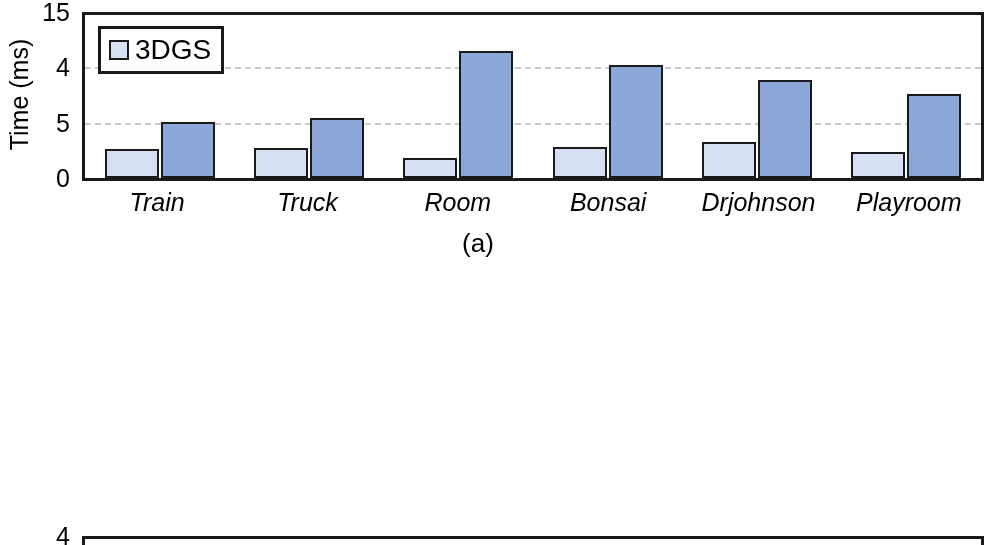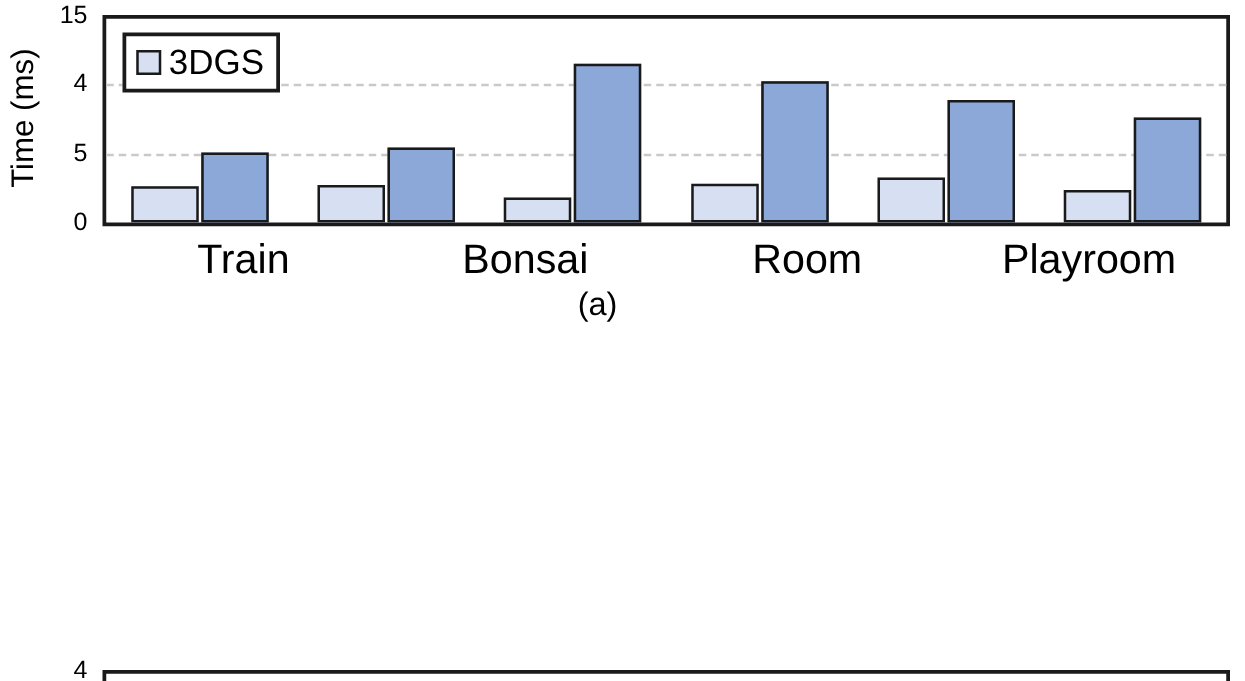--- a/index.html
+++ b/index.html
@@ -19,21 +19,21 @@
     transform-origin:center center;
     transform:rotate(-90deg);
     font-size:25px;
     letter-spacing:0px;
     white-space:nowrap;
   }
   .ylabel-a{top:80px;left:-76px;}
   .ylabel-b{top:345px;left:-76px;}
 
   
-  .ticks{position:absolute;width:46px;text-align:right;font-size:20px;}
+  .ticks{position:absolute;width:46px;text-align:right;font-size:25px;}
   .tick{position:absolute;right:0;transform:translateY(-50%);line-height:1;white-space:nowrap;}
 
   
   .plot{
     position:absolute;
     border:3px solid #1a1a1a;
     background:#ffffff;
     box-sizing:border-box;
   }
   .plot-a{left:82px;top:12px;width:902px;height:169px;}
@@ -51,21 +51,21 @@
     box-sizing:border-box;
     position:relative;
   }
   .grp-a .bar{width:54px;margin:0 1px;}
 
   .c1{background:#d6e0f2;}
   .c2{background:#8ba8d8;}
   .c3{background:#4874c4;}
 
   
-  .catrow{position:absolute;left:82px;width:902px;display:flex;font-size:33px;}
+  .catrow{position:absolute;left:82px;width:902px;display:flex;font-size:25px;font-style:italic;}
   .cat{flex:1;text-align:center;white-space:nowrap;}
   .catrow-a{top:188px;}
 
   
   .caption{position:absolute;width:996px;text-align:center;font-size:26px;}
   .caption-a{top:228px;left:-20px;}
 
   
   .legend{
     position:absolute;
@@ -137,22 +137,24 @@
 
     <div class="legend legend-a">
       <div class="legend-item">
         <span class="swatch c1"></span>
         <span>3DGS</span>
       </div>
     </div>
 
     <div class="catrow catrow-a" id="cats-a">
         <div class="cat">Train</div>
+        <div class="cat">Truck</div>
+        <div class="cat">Room</div>
         <div class="cat">Bonsai</div>
-        <div class="cat">Room</div>
+        <div class="cat">Drjohnson</div>
         <div class="cat">Playroom</div>
       </div>
     <div class="caption caption-a">(a)</div>
   </div>
 
   <div class="panel panel-b">
 
     <div class="ylabel ylabel-b">Time (ms)</div>
 
     <div class="ticks" id="ticks-b" style="left:24px;top:276px;height:172px;">

